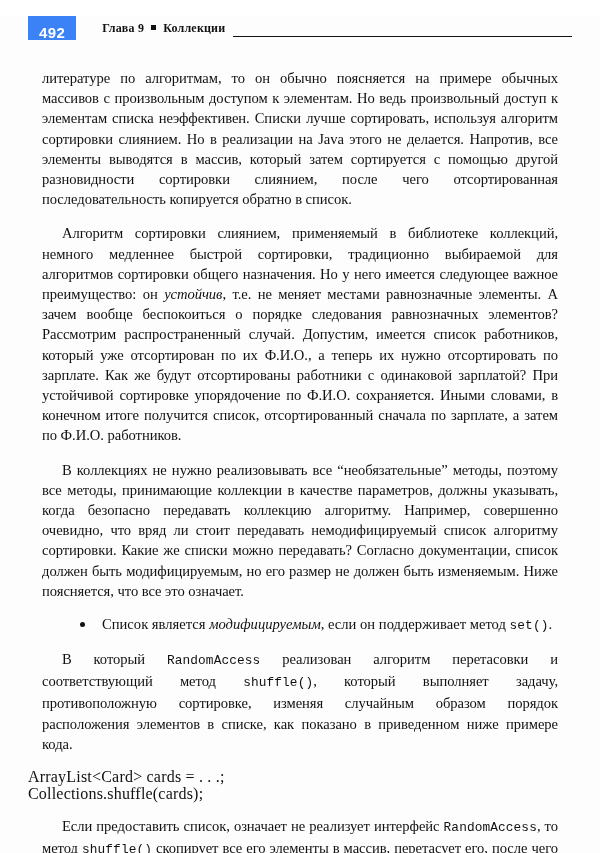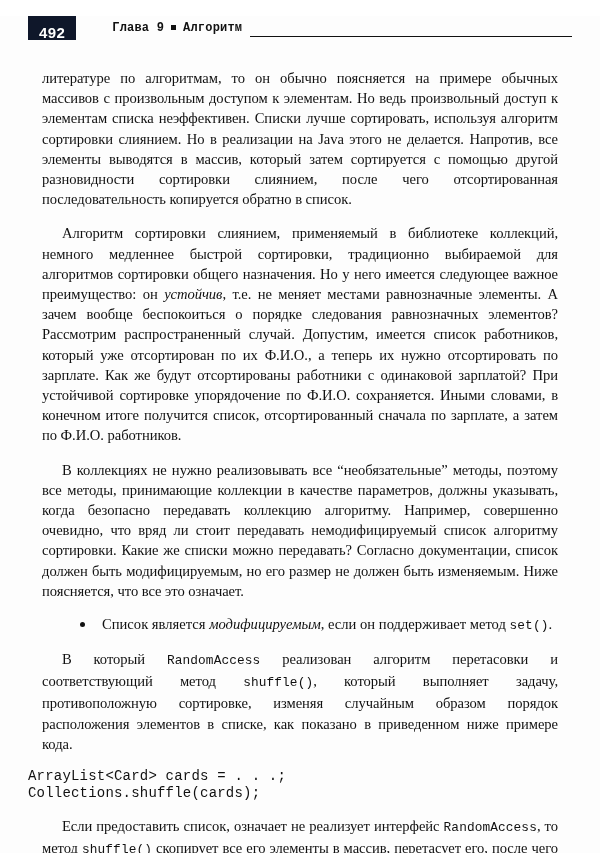--- a/index.html
+++ b/index.html
@@ -24,40 +24,40 @@
   }
 
   
   .running-head {
     display: flex;
     align-items: stretch;
     margin: 16px 28px 0 28px;
     height: 24px;
   }
   .folio-box {
-    background: #0f172a;
+    background: #3b82f6;
     color: #ffffff;
     font-family: "Liberation Sans", "DejaVu Sans", sans-serif;
     font-weight: bold;
     font-size: 15px;
     letter-spacing: 0.4px;
     padding: 11px 11px 2px 11px;
     display: flex;
     align-items: center;
     justify-content: flex-start;
     line-height: 1;
   }
   .head-text {
-    font-family: Liberation Mono, monospace;
+    font-family: Liberation Serif, serif;
     font-weight: bold;
     font-size: 12px;
     letter-spacing: 0.2px;
     display: flex;
     align-items: center;
-    padding-left: 36px;
+    padding-left: 26px;
     color: #111;
     white-space: nowrap;
   }
   .head-sep {
     display: inline-block;
     width: 5px;
     height: 5px;
     background: #111;
     margin: 0 7px;
     position: relative;
@@ -116,41 +116,41 @@
     top: 7px;
     width: 5px;
     height: 5px;
     border-radius: 50%;
     background: #111;
   }
 
   
   pre.codeblock {
     margin: 13px 0 10px 0;
-    font-family: Liberation Mono, monospace;
-    font-size: 14px;
+    font-family: Liberation Serif, serif;
+    font-size: 16px;
     line-height: 17px;
     letter-spacing: 0.2px;
     white-space: pre;
     color: #111;
   }
 </style>
 </head>
 <body>
 
 <div class="page">
 
   <div class="running-head">
     <div class="folio-box">
       <span>492</span>
     </div>
     <div class="head-text">
       <span>Глава 9</span>
       <span class="head-sep"></span>
-      <span>Алгоритм</span>
+      <span>Коллекции</span>
     </div>
     <div class="head-rule"></div>
   </div>
 
   <div class="column">
 
     <p class="body">
       <span>литературе по алгоритмам, то он обычно поясняется на примере обычных массивов с произвольным доступом к элементам. Но ведь произвольный доступ к элементам списка неэффективен. Списки лучше сортировать, используя алгоритм сортировки слиянием. Но в реализации на Java этого не делается. Напротив, все элементы выводятся в массив, который затем сортируется с помощью другой разновидности сортировки слиянием, после чего отсортированная последовательность копируется обратно в список.</span>
     </p>
 

